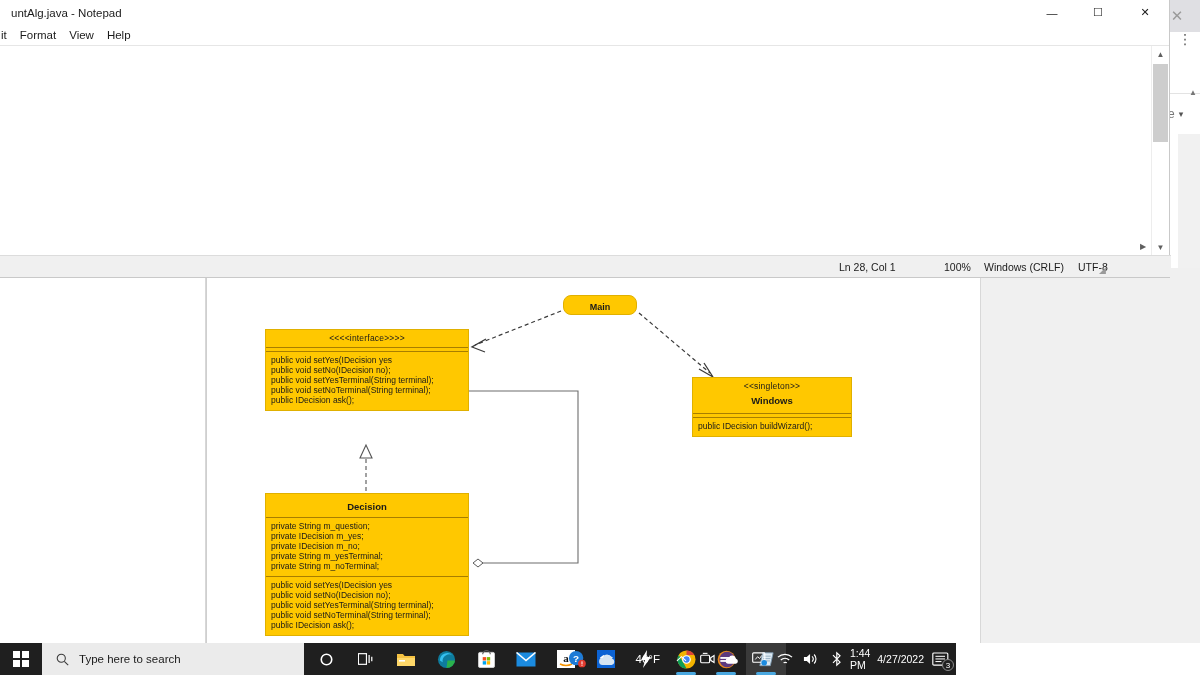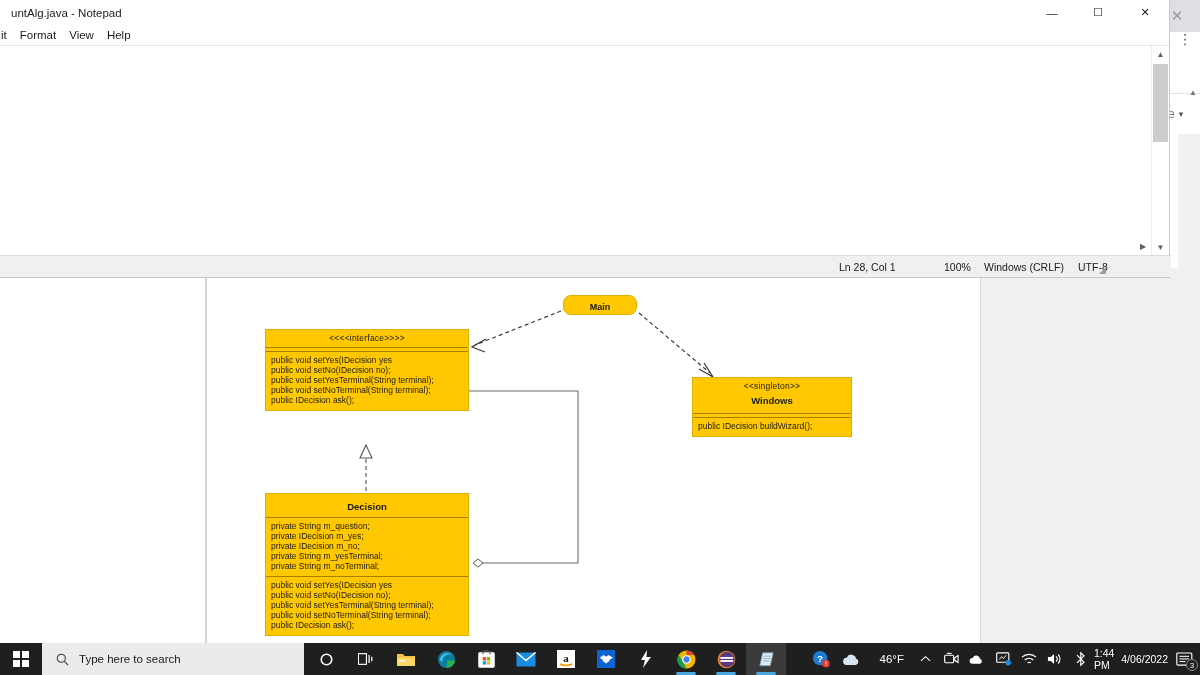--- a/index.html
+++ b/index.html
@@ -154,21 +154,21 @@
     display: flex; align-items: center; font-size: 10.5px; color: #1b1b1b;
   }
   .np-status .st { position: absolute; white-space: nowrap; }
   .np-grip {
     position: absolute; right: 62px; bottom: 2px; width: 10px; height: 10px;
     color: #9a9a9a; font-size: 9px; line-height: 10px;
   }
 
   
   .taskbar {
-    position: absolute; left: 0; bottom: 0; width: 1200px; height: 32px;
+    position: absolute; left: 0; bottom: 0; width: 956px; height: 32px;
     background: #1f1f1f;
   }
   .tb-start {
     position: absolute; left: 0; top: 0; width: 42px; height: 32px;
     display: flex; align-items: center; justify-content: center;
   }
   .tb-search {
     position: absolute; left: 42px; top: 0; width: 262px; height: 32px;
     background: #ebebeb; display: flex; align-items: center; gap: 10px;
     padding-left: 14px; font-size: 11.5px; color: #1b1b1b;
@@ -534,21 +534,21 @@
       </div>
 
       <div class="tray-ic">
         <svg width="12" height="16" viewBox="0 0 12 16">
           <polyline points="2,4.2 9,11.2 5.8,14.2 5.8,1.8 9,4.8 2,11.8" fill="none" stroke="#ffffff" stroke-width="1.2"></polyline>
         </svg>
       </div>
 
       <div class="tray-clock">
         <span>1:44 PM</span>
-        <span>4/06/2022</span>
+        <span>4/27/2022</span>
       </div>
 
       <div class="tray-notif">
         <svg width="17" height="15" viewBox="0 0 18 16">
           <rect x="0.8" y="1" width="16" height="13" rx="1.2" fill="none" stroke="#ffffff" stroke-width="1.2"></rect>
           <line x1="3.6" y1="4.6" x2="13.8" y2="4.6" stroke="#ffffff" stroke-width="1.1"></line>
           <line x1="3.6" y1="7.4" x2="13.8" y2="7.4" stroke="#ffffff" stroke-width="1.1"></line>
           <line x1="3.6" y1="10.2" x2="10" y2="10.2" stroke="#ffffff" stroke-width="1.1"></line>
         </svg>
         <span class="notif-badge">3</span>

